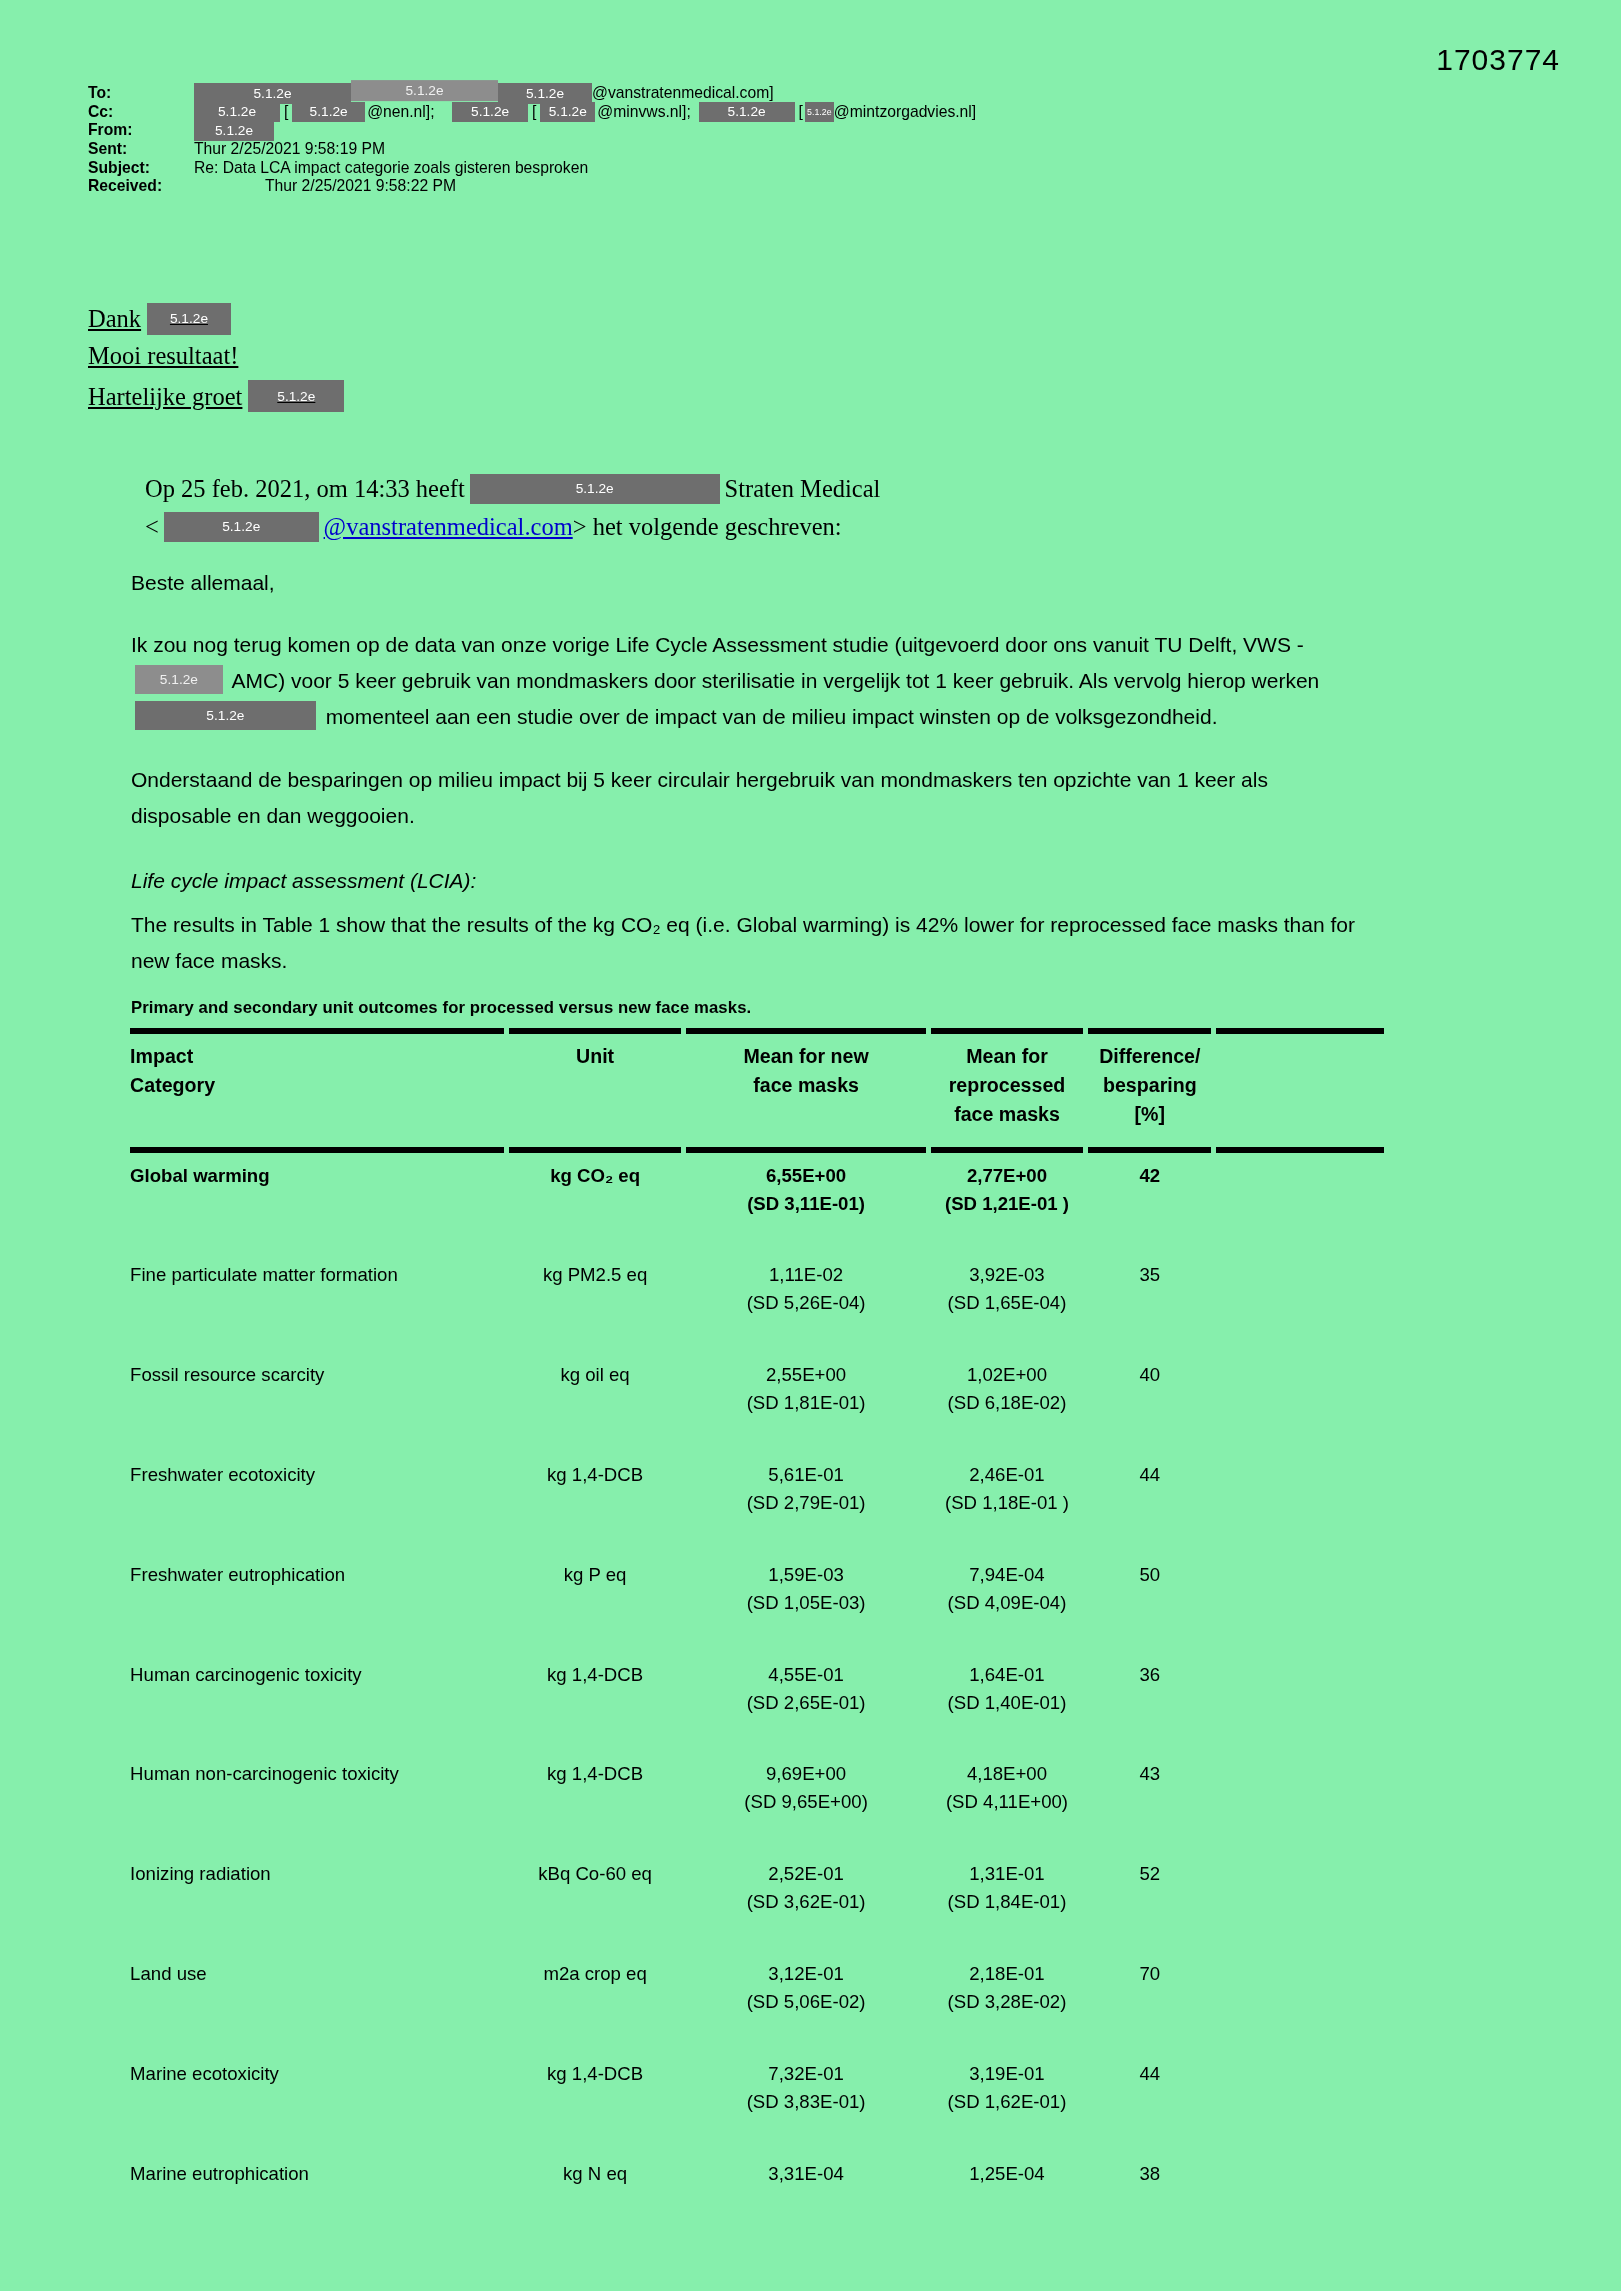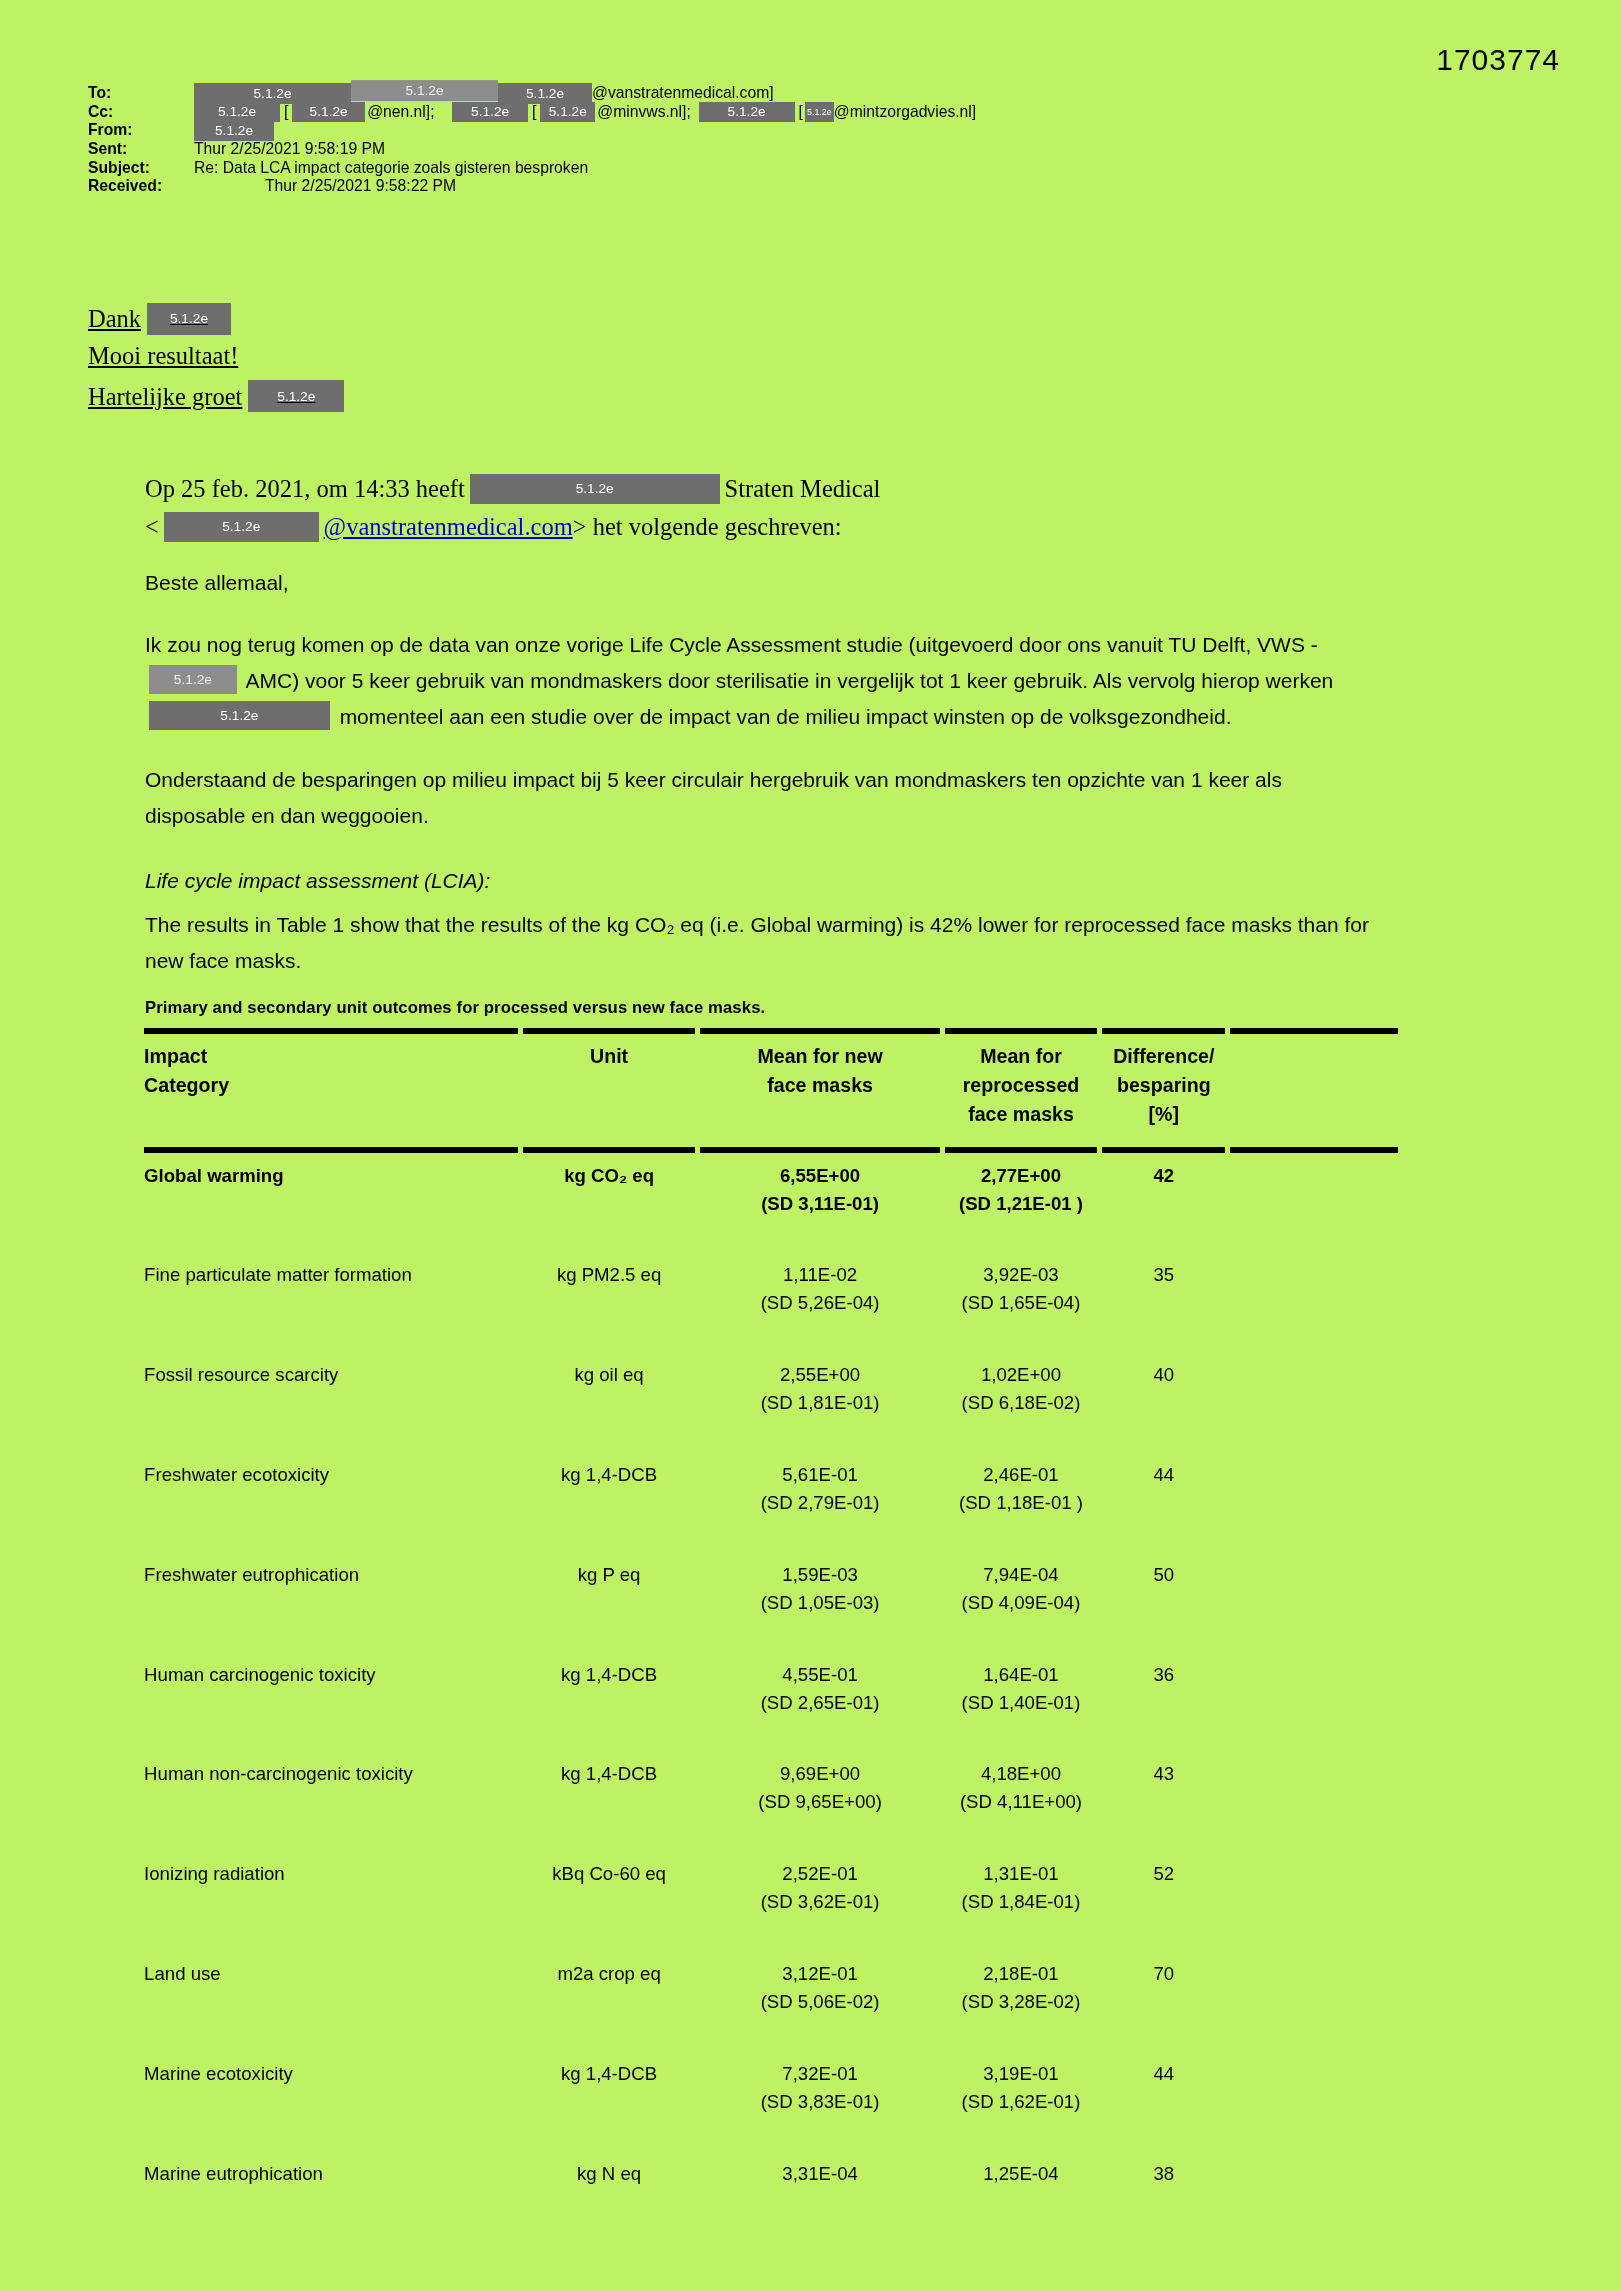--- a/index.html
+++ b/index.html
@@ -1,18 +1,18 @@
 <!DOCTYPE html>
 <html><head>
 <meta charset="utf-8">
 <style>
   * { margin:0; padding:0; box-sizing:border-box; }
   html,body { background:#e8e8e8; }
   .page {
-    position:relative; width:1621px; height:2292px; background:#bef264;
+    position:relative; width:1621px; height:2292px; background:#86efac;
     font-family:"Liberation Sans","DejaVu Sans",sans-serif; color:#000;
     margin:0 auto; overflow:hidden;
   }
   
   .docnum { position:absolute; top:43px; right:61px; font-size:30px; letter-spacing:1px; }
 
   
   .emailheader { position:absolute; top:84px; left:88px; font-size:15.7px; width:1078px; }
   .hrow { display:flex; align-items:center; height:18.6px; white-space:nowrap;gap:32px; }
   .hlabel { font-weight:bold; width:74px; flex:0 0 74px; }
@@ -34,21 +34,21 @@
   .serif { font-family:"Liberation Serif","DejaVu Serif",serif; }
   .greeting { position:absolute; top:300px; left:88px; font-size:24.5px; line-height:37px;text-decoration:underline; }
   .greeting .line { display:flex; align-items:center; height:37px; }
   .gbox { height:32px; margin-left:5.9px; }
   .quote { position:absolute; top:470px; left:145px; font-size:24.5px; line-height:38px; }
   .quote .line { display:flex; align-items:center; height:38px; }
   .qbox { height:30px; margin:0 4.9px; }
   .maillink { color:#0000cc; text-decoration:underline; }
 
   
-  .bodyblock { position:absolute; top:565px; left:145px; width:1243px; font-size:21px; line-height:36px; }
+  .bodyblock { position:absolute; top:565px; left:131px; width:1243px; font-size:21px; line-height:36px; }
   .salutation { margin-bottom:25.5px; }
   .para1 { margin-bottom:27.4px; }
   .para2 { margin-bottom:29px; }
   .lcia { font-style:italic; margin-bottom:7.8px; }
   .para3 { margin-bottom:7.8px; }
   .ibox { height:29px; display:inline-flex; vertical-align:middle; margin:0 3.9px; position:relative; top:-2px; }
   .caption { font-size:16.7px; font-weight:bold; margin-top:11.8px; margin-bottom:2px; letter-spacing:0.1px; }
 
   
   table.lca { border-collapse:separate; border-spacing:5.9px 0; margin-left:-5.9px; table-layout:fixed; width:1264px; }

